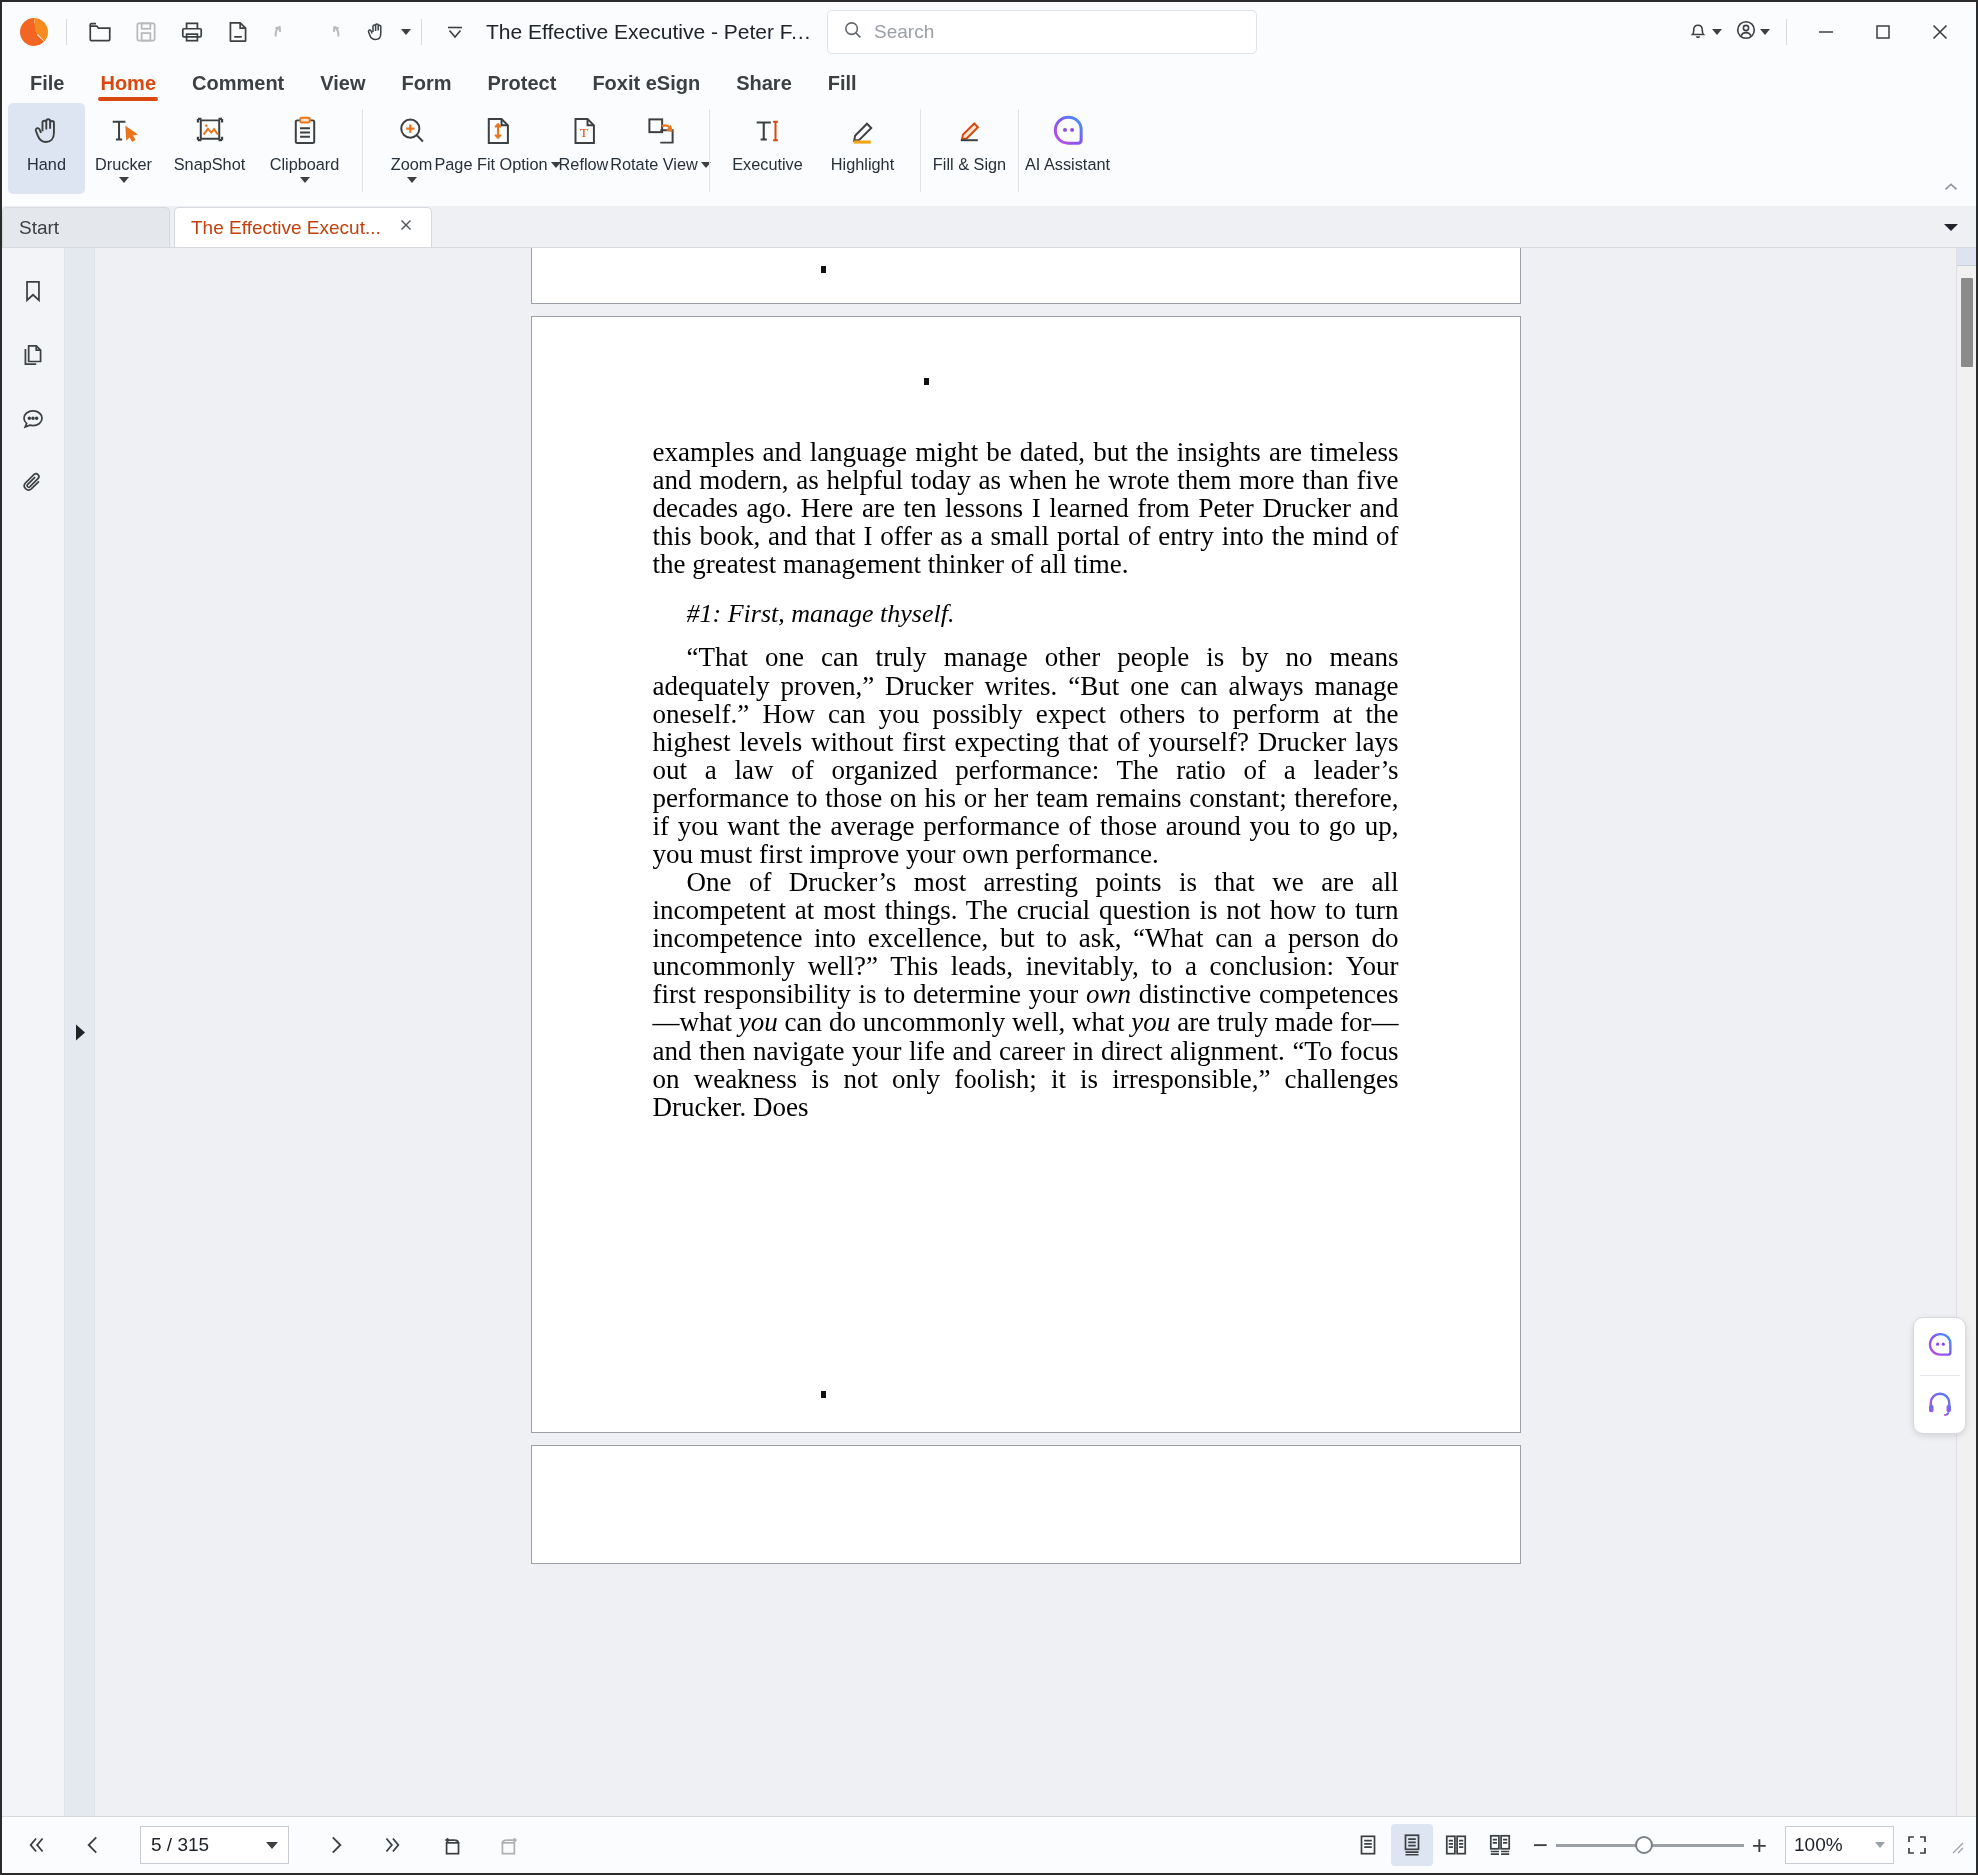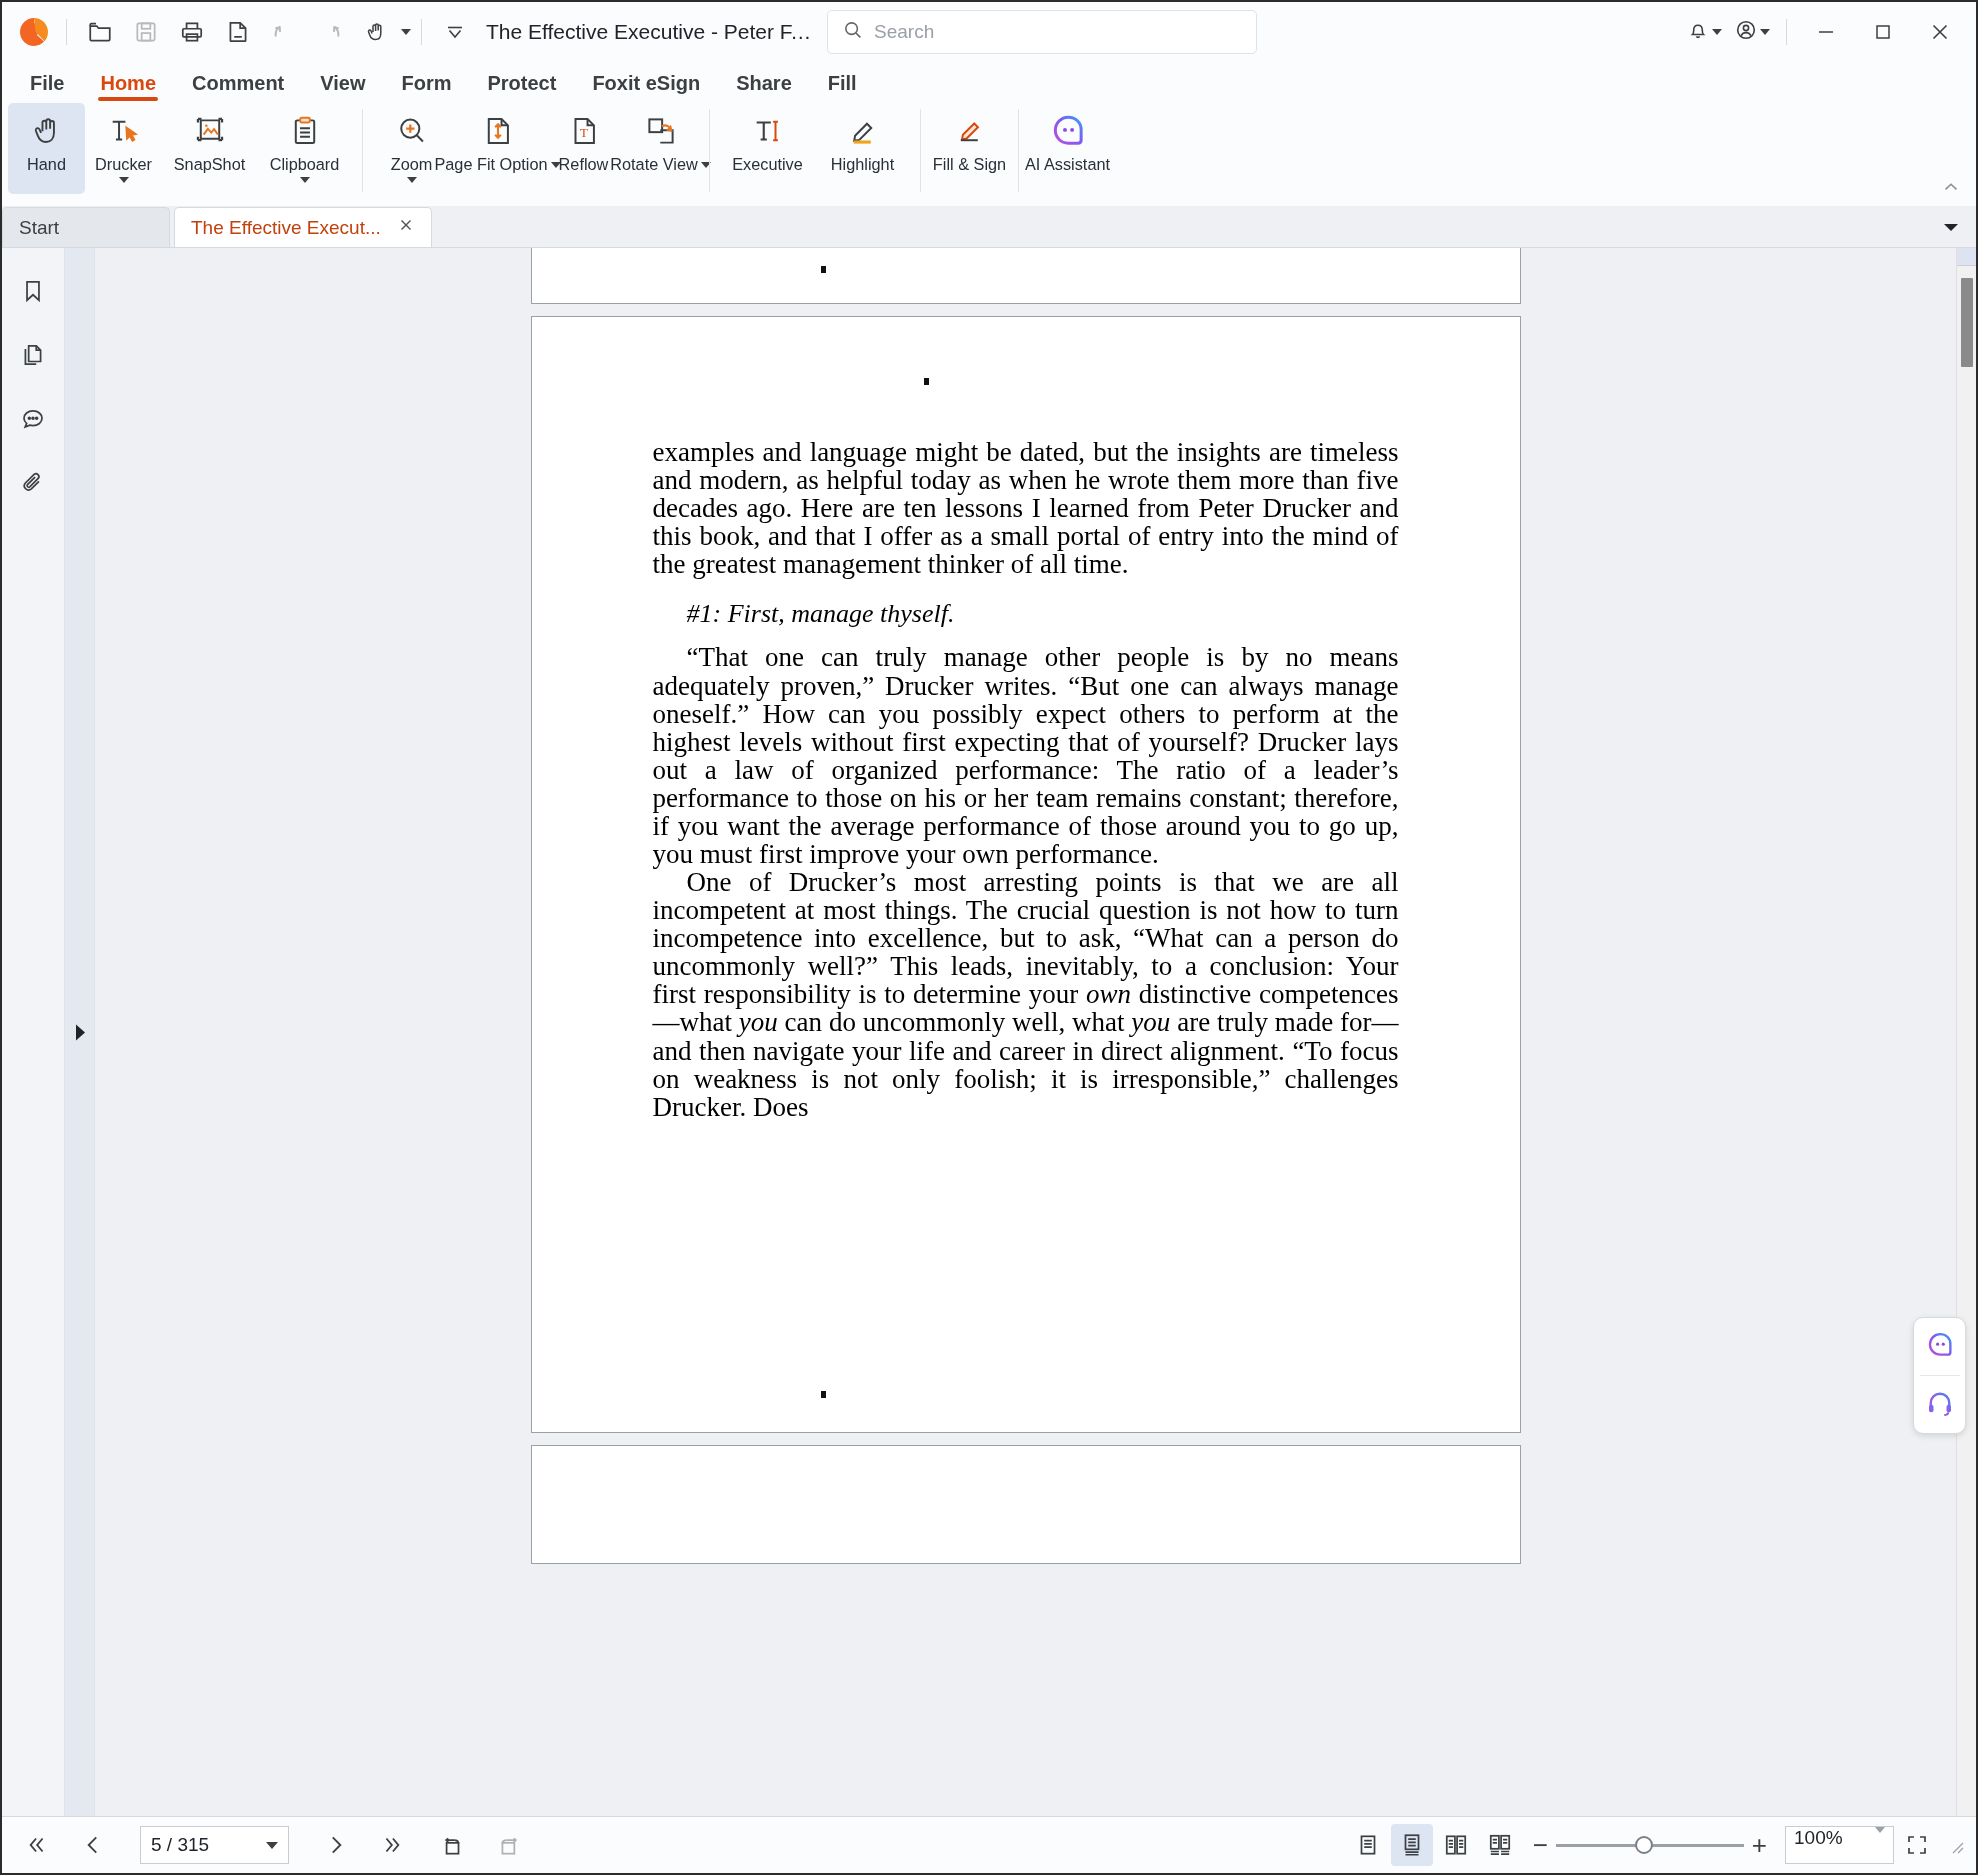--- a/index.html
+++ b/index.html
@@ -261,21 +261,21 @@
     width: 188px; height: 3px; background: #9aa0a6; position: relative;
   }
   .slider-knob {
     position: absolute; left: 47%; top: 50%; transform: translate(-50%,-50%);
     width: 18px; height: 18px; border-radius: 50%;
     background: #fff; border: 2px solid #7a8088;
   }
   .zoombox {
     width: 109px; height: 38px;
     border: 1px solid #c8ccd3; background: #fff;
-    display: flex; padding: 0 8px;
+    display: flex; align-items: center; padding: 0 8px;
     font-size: 19px; color: #20242a; margin-left: 6px;
   }
   .zoombox .caret-d {
     margin-left: auto;
     width: 0; height: 0;
     border-left: 5px solid transparent; border-right: 5px solid transparent;
     border-top: 6px solid #9aa0a6;
   }
   .sign-grip { width: 18px; height: 18px; margin-left: 6px; }
   .italic { font-style: italic; }

